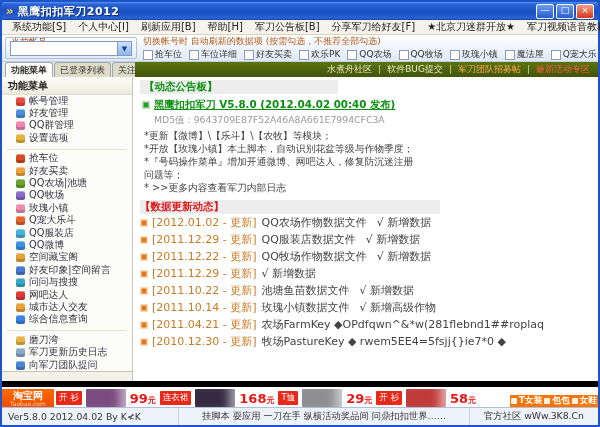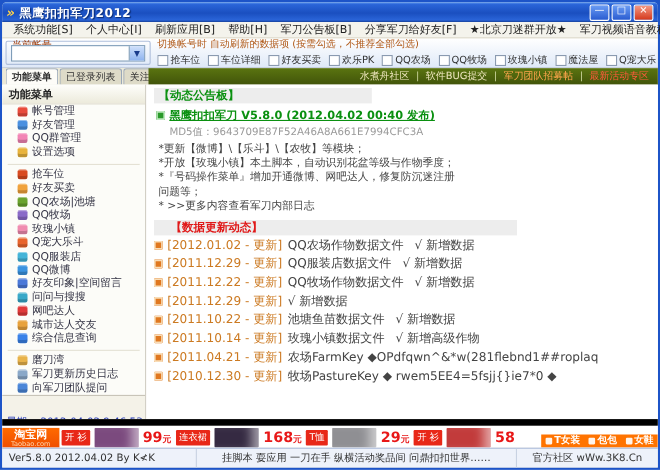--- a/index.html
+++ b/index.html
@@ -74,41 +74,41 @@
   .release-title{color:#e01818;font-weight:bold;font-size:10.5px;white-space:nowrap;}
   .ann{padding:4px 2px 2px;width:460px;}
   .ann-link-row{display:flex;align-items:center;}
   .mini{width:8px;height:8px;border-radius:1px;margin-right:4px;flex:none;}
   .mini.green{background:#2a9a2a;box-shadow:inset 0 0 0 1.5px #bfe8bf;}
   .mini.orange{background:#e07820;box-shadow:inset 0 0 0 1.5px #f8ddb8;}
   .ann-link{color:#0a9010;font-weight:bold;font-size:10.3px;text-decoration:underline;white-space:nowrap;}
   .md5{font-size:9.3px;color:#999;margin:2px 0 2px 12px;white-space:nowrap;}
   .ann-line{font-size:9.8px;color:#444;line-height:13px;margin-left:2px;white-space:nowrap;}
   .updates-strip{background:#ededed;height:14px;width:300px;display:flex;align-items:center;
-                 padding:0 15px;margin-top:4px;}
+                 padding:0 0;margin-top:4px;}
   .updates-title{color:#e01818;font-weight:bold;font-size:10.5px;}
   .upd-row{display:flex;align-items:center;height:17px;font-size:11px;white-space:nowrap;overflow:hidden;text-align:center;}
   .upd-date{color:#cc7a22;margin-right:5px;}
   .upd-text{color:#444;margin-right:10px;}
   .upd-extra{color:#444;}
   
   .adbar{height:20px;flex:none;display:flex;align-items:flex-end;background:#fff;
          border-top:6px solid #000000;overflow:hidden;}
   .tb-logo{width:52px;flex:none;background:linear-gradient(#ff6a00,#ef4e00);color:#fff;
            text-align:center;line-height:1;padding-top:2px;}
   .tb1{font-size:10px;font-weight:bold;}
   .tb2{font-size:6px;color:#ffd9b0;}
   .ad-slots{display:flex;flex:1;align-items:center;overflow:hidden;}
   .ad-tag{background:#e82818;color:#fff;font-size:8.5px;padding:1px 3px;margin:0 2px;
           white-space:nowrap;border-radius:1px;flex:none;}
   .ad-photo{width:40px;height:18px;border-radius:1px;margin:0 2px;flex:none;
             box-shadow:inset -12px 0 10px -6px rgba(255,255,255,.55);}
   .ad-price{color:#e81818;font-weight:bold;font-size:13px;margin:0 2px;white-space:nowrap;flex:none;}
   .ad-price i{font-style:normal;font-size:8px;}
-  .ad-panel{width:106px;flex:none;background:#ff7300;display:flex;align-items:center;
+  .ad-panel{width:88px;flex:none;background:#ff7300;display:flex;align-items:center;
             justify-content:space-around;color:#fff;font-size:8.8px;font-weight:bold;margin-left:24px;}
   .panel-item{display:flex;align-items:center;white-space:nowrap;}
   .picon{display:inline-block;width:6px;height:6px;background:#fff;opacity:.92;
          margin-right:2px;border-radius:1px;}
   
   .statusbar{height:17px;flex:none;background:#eef2fa;border-top:1px solid #aebedb;
              display:flex;align-items:center;font-size:9.3px;color:#333;}
   .st-left{width:170px;flex:none;padding-left:6px;border-right:1px solid #c8d2e2;
            height:100%;display:flex;align-items:center;white-space:nowrap;}
   .st-center{flex:1;text-align:center;white-space:nowrap;overflow:hidden;}
@@ -281,20 +281,24 @@
           <div class="sb-item">
             <span class="sb-icon" style="background: rgb(68, 180, 216);"></span>
             <span>QQ服装店</span>
           </div>
 
           <div class="sb-item">
             <span class="sb-icon" style="background: rgb(58, 147, 224);"></span>
             <span>QQ微博</span>
           </div>
 
+          <div class="sb-item">
+            <span class="sb-icon" style="background: rgb(232, 162, 60);"></span>
+            <span>空间藏宝阁</span>
+          </div>
 
           <div class="sb-item">
             <span class="sb-icon" style="background: rgb(74, 120, 216);"></span>
             <span>好友印象|空间留言</span>
           </div>
 
           <div class="sb-item">
             <span class="sb-icon" style="background: rgb(56, 168, 200);"></span>
             <span>问问与搜搜</span>
           </div>

